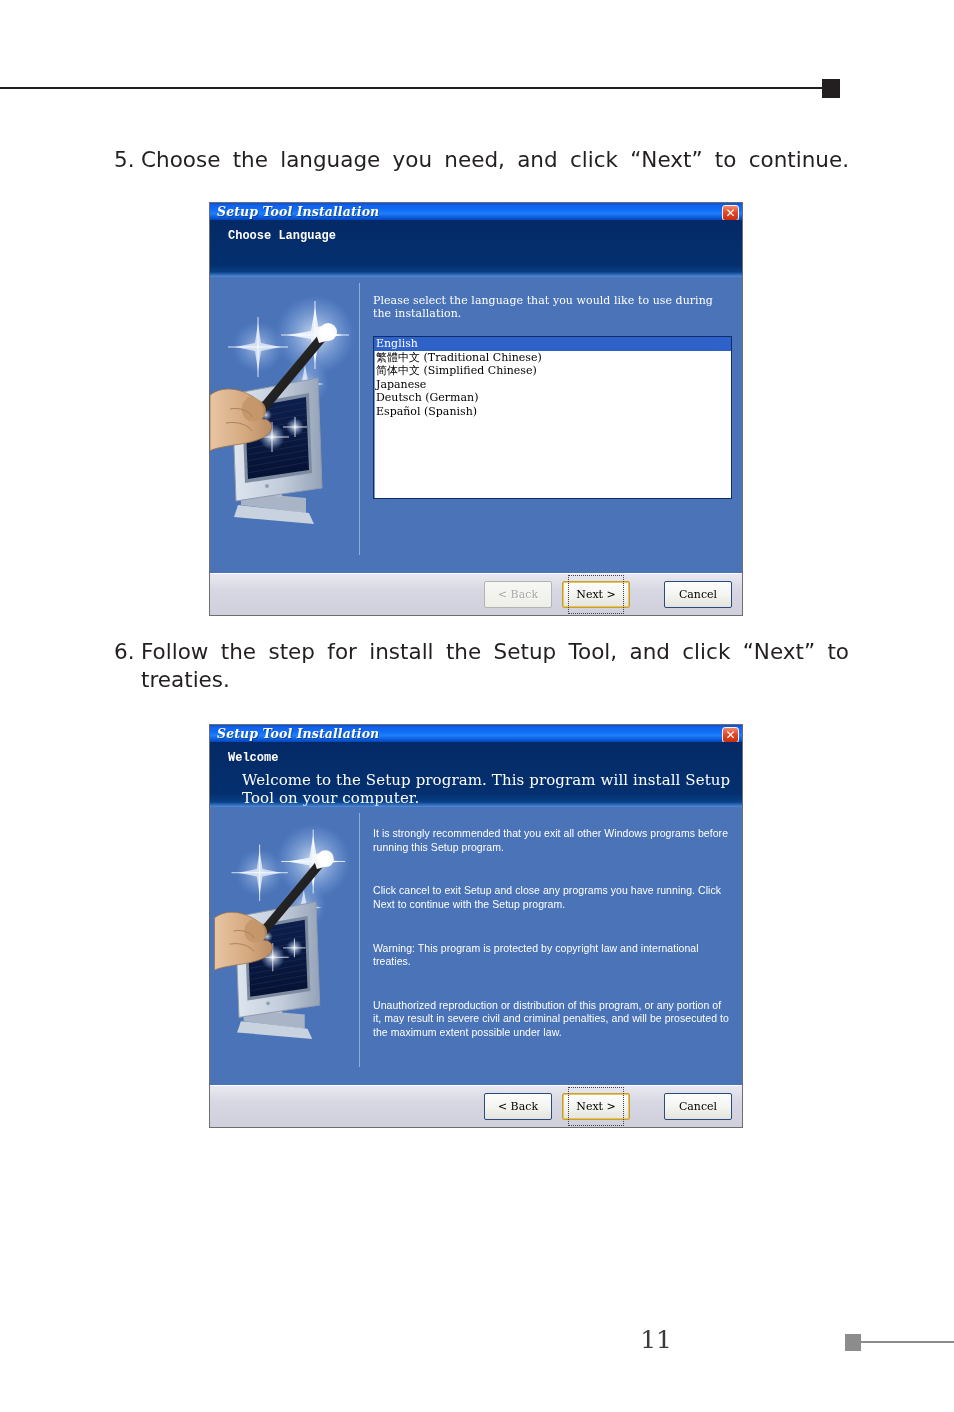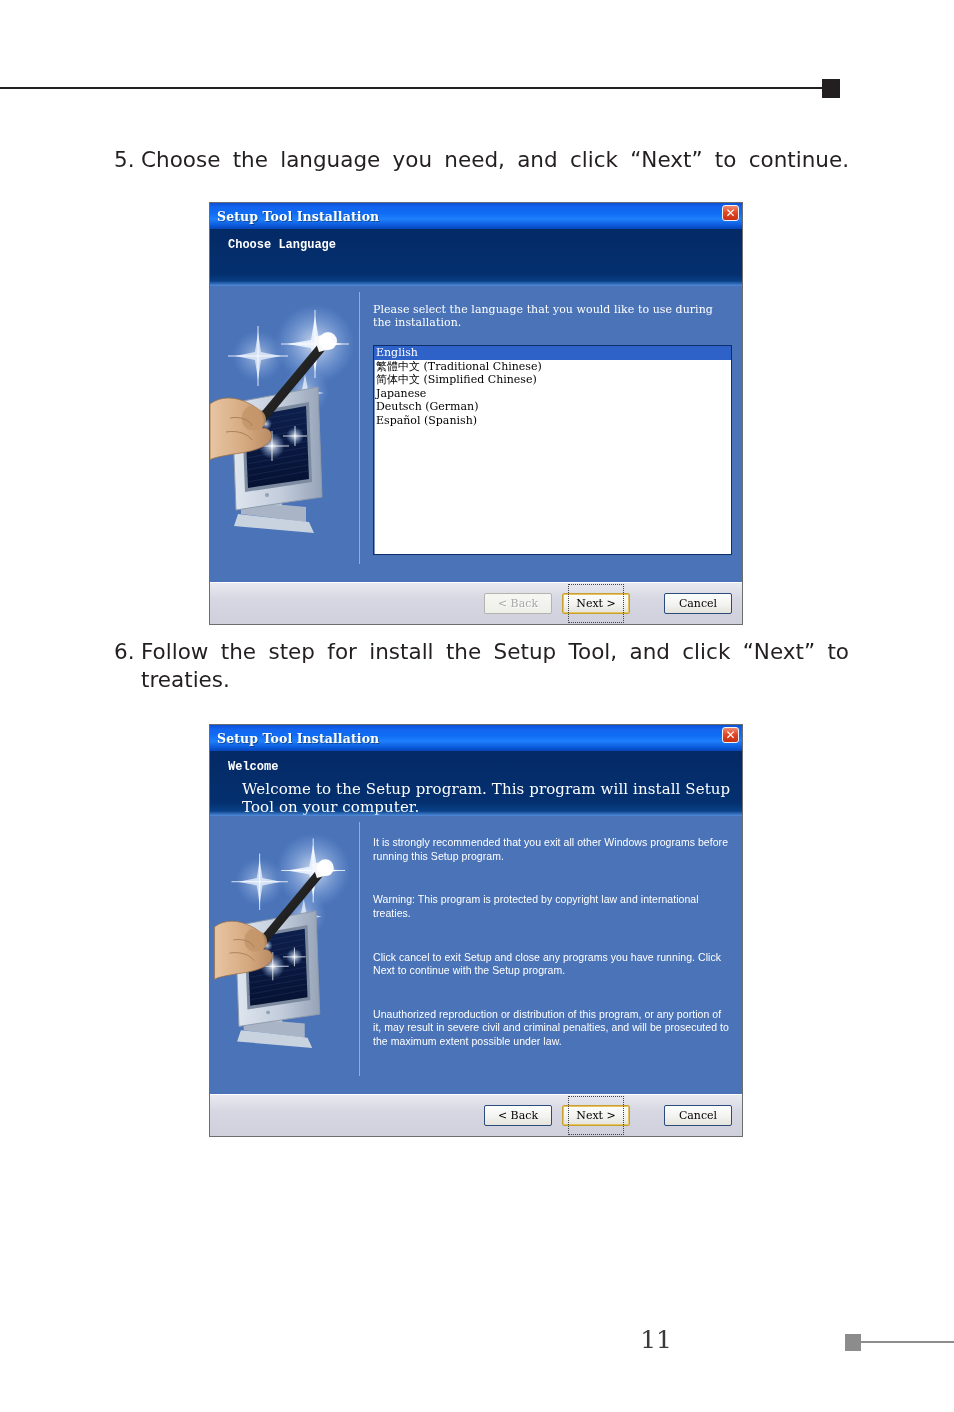--- a/index.html
+++ b/index.html
@@ -104,28 +104,29 @@
     width: 534px;
     background: #ece9d8;
     border: 1px solid #6d6d6d;
     box-sizing: border-box;
     font-family: "DejaVu Sans", "Liberation Sans", sans-serif;
   }
   #dialog-language { left: 209px; top: 202px; }
   #dialog-welcome  { left: 209px; top: 724px; }
 
   .titlebar {
-    height: 26px;
+    height: 17px;
     background: linear-gradient(to bottom,
                 #0a4fd6 0%, #1363ee 16%, #0f6df5 40%,
                 #1f7ffb 62%, #0a57d8 88%, #0546b6 100%);
     display: flex;
     align-items: center;
     padding: 0 2px 0 7px;
     position: relative;
+    font-style: italic;
   }
   .titlebar .title {
     color: #ffffff;
     font-family: "DejaVu Serif", "Liberation Serif", serif;
     font-weight: bold;
     font-size: 12.5px;
     letter-spacing: 0.1px;
     text-shadow: 1px 1px 0 rgba(0,0,0,0.35);
     white-space: nowrap;
   }
@@ -219,21 +220,21 @@
     color: #ffffff;
   }
   .pane .prompt {
     font-size: 11px;
     padding-top: 17px;
     letter-spacing: 0.05px;
     font-family: "DejaVu Serif", "Liberation Serif", serif;
   }
   .listbox {
     margin-top: 16px;
-    height: 210px;
+    height: 163px;
     background: #ffffff;
     border: 1px solid #0d2d6b;
     box-shadow: inset 1px 1px 0 #7f96c0;
     box-sizing: border-box;
     overflow: hidden;
   }
   .listbox .opt {
     font-size: 11px;
     color: #000000;
     padding: 0 2px;
@@ -262,21 +263,21 @@
     background: linear-gradient(to bottom, #e9e9f0 0%, #d6d7e2 40%, #cfd0dc 100%);
     border-top: 1px solid #ffffff;
     display: flex;
     align-items: center;
     justify-content: flex-end;
     padding-right: 10px;
     position: relative;
   }
   .xpbtn {
     width: 68px;
-    height: 21px;
+    height: 27px;
     background: linear-gradient(to bottom, #fdfdfd 0%, #f3f3f0 55%, #e4e3dc 100%);
     border: 1px solid #2a4b7c;
     border-radius: 2px;
     box-sizing: border-box;
     font-size: 11px;
     color: #000000;
     display: flex;
     align-items: center;
     justify-content: center;
     font-family: "DejaVu Serif", "Liberation Serif", serif;
@@ -561,22 +562,22 @@
           <path d="M20 132 C30 130, 40 134, 42 140" stroke="#a9805a" stroke-width="1" fill="none"></path>
           <path d="M16 146 C28 144, 38 148, 42 154" stroke="#a9805a" stroke-width="1" fill="none"></path>
         </g>
       </svg>
     </div>
 
     <div class="divider"></div>
 
     <div class="pane">
       <div class="para">It is strongly recommended that you exit all other Windows programs before running this Setup program.</div>
+      <div class="para">Click cancel to exit Setup and close any programs you have running. Click Next to continue with the Setup program.</div>
       <div class="para">Warning: This program is protected by copyright law and international treaties.</div>
-      <div class="para">Click cancel to exit Setup and close any programs you have running. Click Next to continue with the Setup program.</div>
       <div class="para">Unauthorized reproduction or distribution of this program, or any portion of it, may result in severe civil and criminal penalties, and will be prosecuted to the maximum extent possible under law.</div>
     </div>
   </div>
 
   <div class="btnbar">
     <div class="xpbtn">&lt; Back</div>
     <div class="xpbtn default">
       <span class="inner">Next &gt;</span>
     </div>
     <div class="xpbtn spacer-cancel">Cancel</div>

